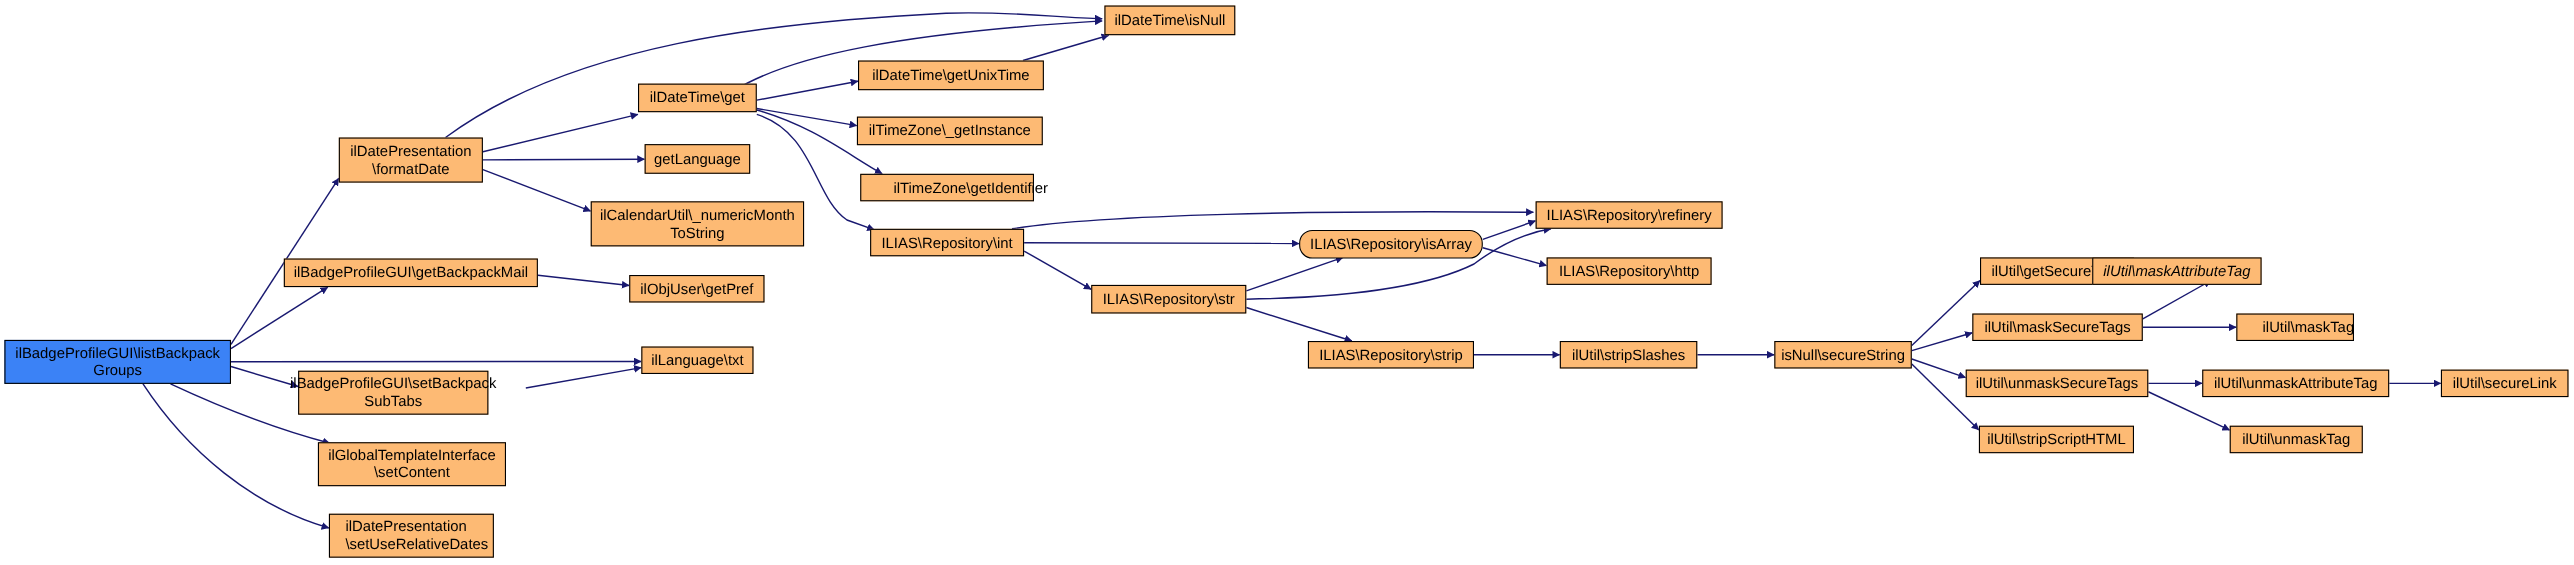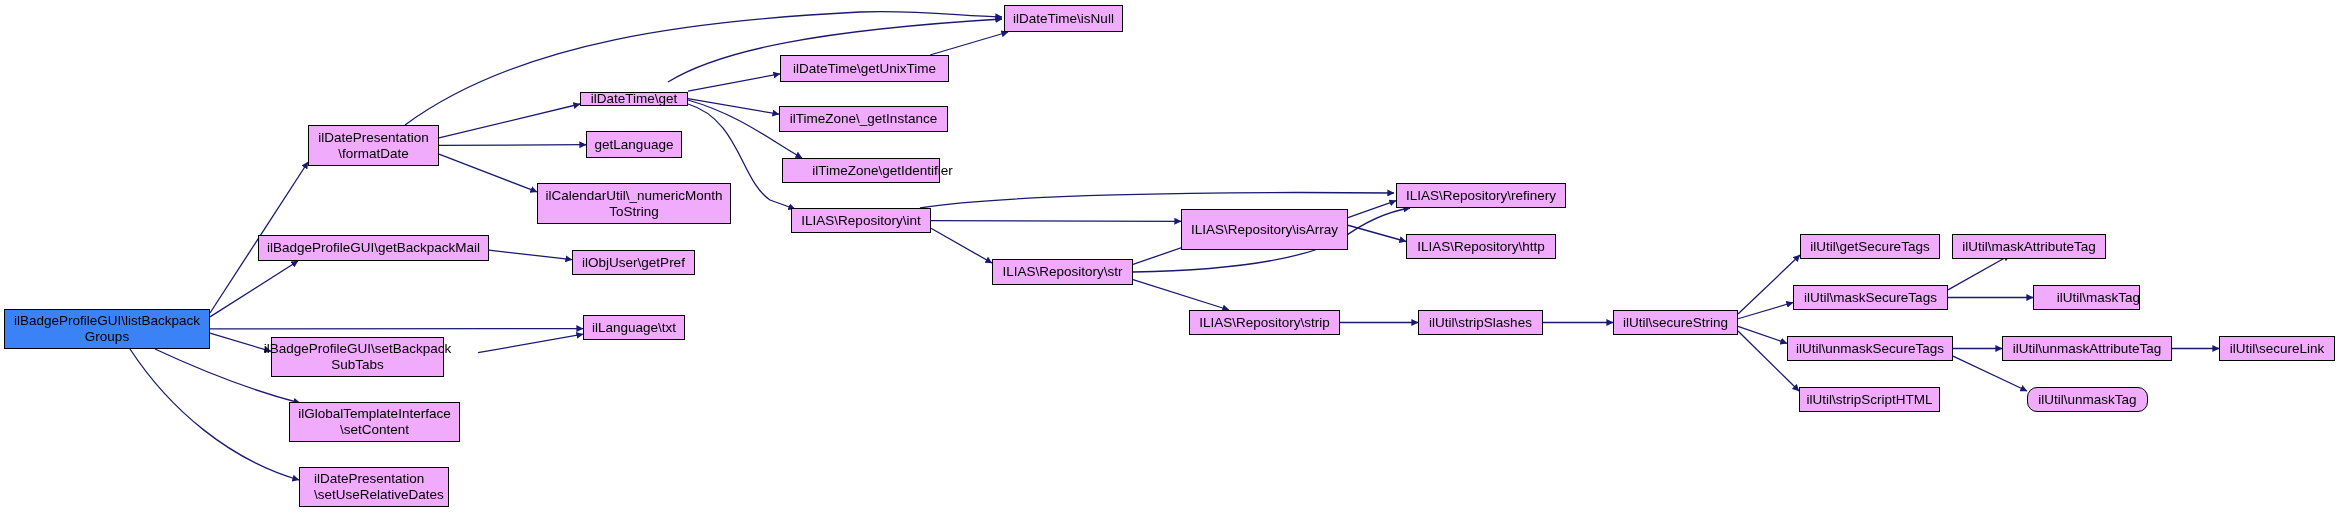--- a/index.html
+++ b/index.html
@@ -1,20 +1,20 @@
 <!DOCTYPE html>
 <html><head>
 <meta charset="utf-8">
 <style>
   html, body { margin: 0; padding: 0; background: #ffffff; }
   #canvas { position: relative; width: 2340px; height: 514px; overflow: hidden; background: #ffffff; }
   svg#edges { position: absolute; left: 0; top: 0; width: 2340px; height: 514px; }
   .node {
     position: absolute; box-sizing: border-box;
-    border: 1.5px solid #000; background: #f0abfc;
+    border: 1.5px solid #000; background: #fdba74;
     font-family: "Liberation Sans", sans-serif; font-size: 13.5px; color: #000;
     display: flex; align-items: center; justify-content: center; text-align: center;
     line-height: 16px; white-space: pre; padding: 0 4px; cursor: pointer;
   }
   .node.root { background: #bfbfbf; border-color: #000; }
   .node.left { text-align: left; justify-content: flex-start; padding-left: 14px; }
 </style>
 </head>
 <body>
 
@@ -72,39 +72,39 @@
 \formatDate</span></div>
       <div class="node" style="left: 258px; top: 235px; width: 231px; height: 26px;"><span>ilBadgeProfileGUI\getBackpackMail</span></div>
       <div class="node" style="left: 271px; top: 337px; width: 173px; height: 40px;"><span>ilBadgeProfileGUI\setBackpack
 SubTabs</span></div>
       <div class="node" style="left: 289px; top: 402px; width: 171px; height: 40px;"><span>ilGlobalTemplateInterface
 \setContent</span></div>
       <div class="node left" style="left: 299px; top: 467px; width: 150px; height: 40px;"><span>ilDatePresentation
 \setUseRelativeDates</span></div>
       <div class="node" style="left: 583px; top: 315px; width: 102px; height: 25px;"><span>ilLanguage\txt</span></div>
       <div class="node" style="left: 572px; top: 250px; width: 123px; height: 25px;"><span>ilObjUser\getPref</span></div>
-      <div class="node" style="left: 580px; top: 92px; width: 108px; height: 14px;"><span>ilDateTime\get</span></div>
+      <div class="node" style="left: 580px; top: 76px; width: 108px; height: 26px;"><span>ilDateTime\get</span></div>
       <div class="node" style="left: 586px; top: 131px; width: 96px; height: 27px;"><span>getLanguage</span></div>
       <div class="node" style="left: 537px; top: 183px; width: 194px; height: 41px;"><span>ilCalendarUtil\_numericMonth
 ToString</span></div>
       <div class="node" style="left: 1004px; top: 5px; width: 119px; height: 27px;"><span>ilDateTime\isNull</span></div>
       <div class="node" style="left: 780px; top: 55px; width: 169px; height: 27px;"><span>ilDateTime\getUnixTime</span></div>
       <div class="node" style="left: 779px; top: 106px; width: 169px; height: 26px;"><span>ilTimeZone\_getInstance</span></div>
       <div class="node" style="left: 782px; top: 158px; width: 158px; height: 25px; padding-left: 47px;"><span>ilTimeZone\getIdentifier</span></div>
       <div class="node" style="left: 791px; top: 208px; width: 140px; height: 25px;"><span>ILIAS\Repository\int</span></div>
       <div class="node" style="left: 992px; top: 259px; width: 141px; height: 26px;"><span>ILIAS\Repository\str</span></div>
-      <div class="node" style="left: 1181px; top: 209px; width: 167px; height: 41px;"><span>ILIAS\Repository\isArray</span></div>
+      <div class="node" style="left: 1181px; top: 209px; width: 167px; height: 26px; border-radius: 12px;"><span>ILIAS\Repository\isArray</span></div>
       <div class="node" style="left: 1396px; top: 183px; width: 170px; height: 25px;"><span>ILIAS\Repository\refinery</span></div>
       <div class="node" style="left: 1406px; top: 234px; width: 150px; height: 25px;"><span>ILIAS\Repository\http</span></div>
       <div class="node" style="left: 1189px; top: 310px; width: 151px; height: 25px;"><span>ILIAS\Repository\strip</span></div>
       <div class="node" style="left: 1418px; top: 310px; width: 125px; height: 25px;"><span>ilUtil\stripSlashes</span></div>
-      <div class="node" style="left: 1613px; top: 310px; width: 125px; height: 25px;"><span>ilUtil\secureString</span></div>
+      <div class="node" style="left: 1613px; top: 310px; width: 125px; height: 25px;"><span>isNull\secureString</span></div>
       <div class="node" style="left: 1800px; top: 234px; width: 140px; height: 25px;"><span>ilUtil\getSecureTags</span></div>
       <div class="node" style="left: 1793px; top: 285px; width: 155px; height: 25px;"><span>ilUtil\maskSecureTags</span></div>
       <div class="node" style="left: 1787px; top: 336px; width: 166px; height: 25px;"><span>ilUtil\unmaskSecureTags</span></div>
       <div class="node" style="left: 1799px; top: 387px; width: 141px; height: 25px;"><span>ilUtil\stripScriptHTML</span></div>
-      <div class="node" style="left: 1952px; top: 234px; width: 154px; height: 25px;"><span>ilUtil\maskAttributeTag</span></div>
+      <div class="node" style="left: 1902px; top: 234px; width: 154px; height: 25px; font-style: italic;"><span>ilUtil\maskAttributeTag</span></div>
       <div class="node" style="left: 2033px; top: 285px; width: 107px; height: 25px; padding-left: 28px;"><span>ilUtil\maskTag</span></div>
       <div class="node" style="left: 2002px; top: 336px; width: 170px; height: 25px;"><span>ilUtil\unmaskAttributeTag</span></div>
-      <div class="node" style="left: 2027px; top: 387px; width: 121px; height: 25px; border-radius: 10px;"><span>ilUtil\unmaskTag</span></div>
+      <div class="node" style="left: 2027px; top: 387px; width: 121px; height: 25px;"><span>ilUtil\unmaskTag</span></div>
       <div class="node" style="left: 2219px; top: 336px; width: 116px; height: 25px;"><span>ilUtil\secureLink</span></div>
     </div>
 </div>
 
 </body></html>

